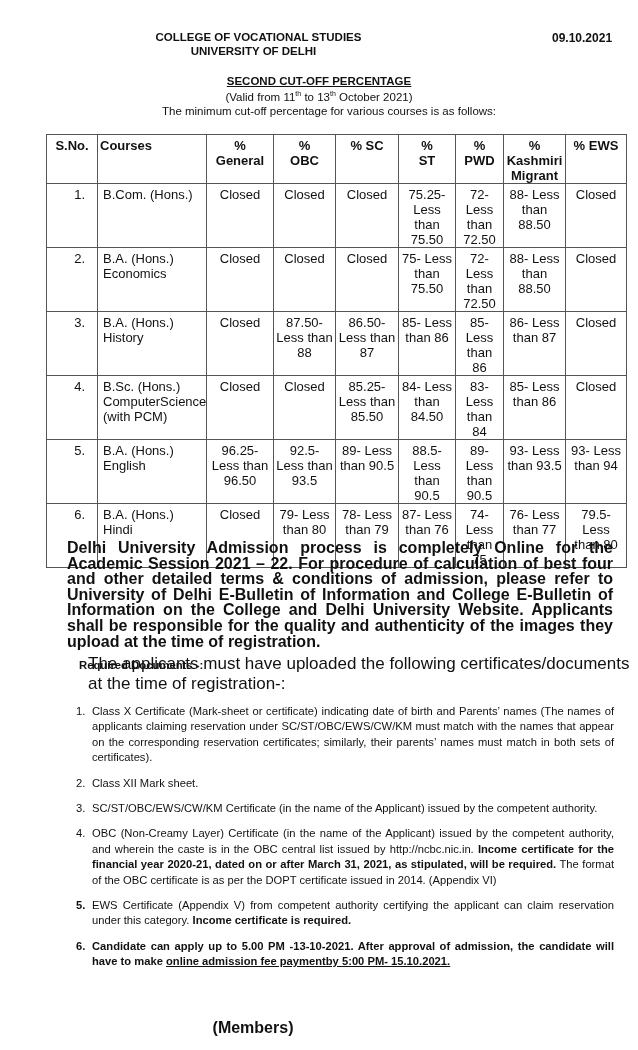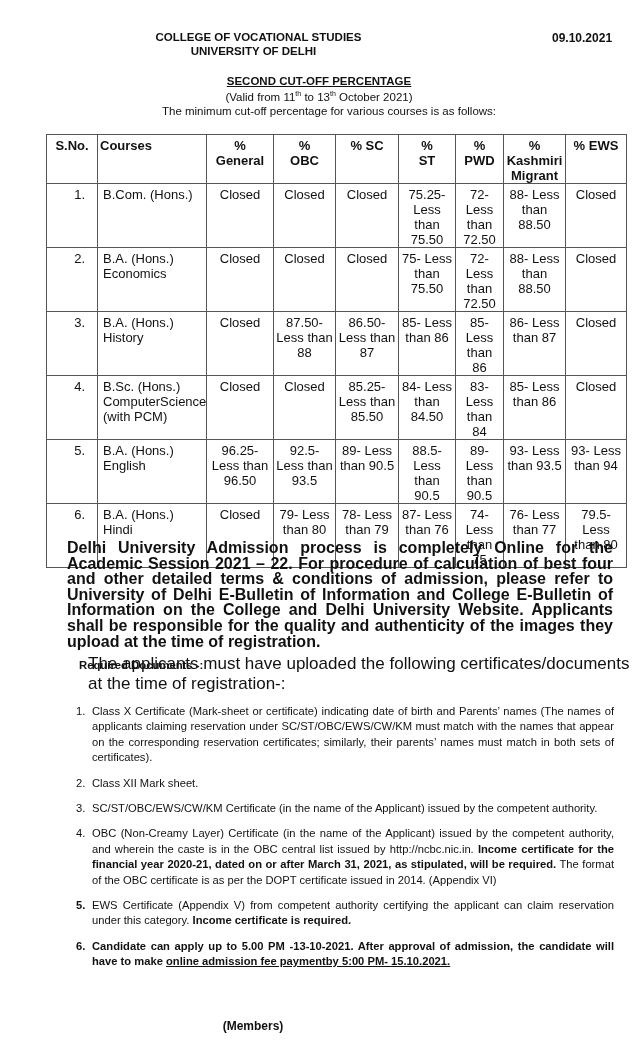--- a/index.html
+++ b/index.html
@@ -41,21 +41,21 @@
   #reqintro { top: 654px; left: 60px; font-size: 17px; margin-left: 28px; }
 
   ol#docs {
     position: absolute; top: 704px; left: 56px; width: 558px; margin: 0; padding: 0;
     list-style: none; font-size: 11.2px; line-height: 15.4px;
   }
   ol#docs li { position: relative; padding-left: 36px; text-align: justify; margin-bottom: 10px; }
   ol#docs li .num { position: absolute; left: 20px; top: 0; }
   ol#docs li.bnum .num { font-weight: bold; }
   .u { text-decoration: underline; }
-  #members { top: 1019px; left: 0; width: 506px; font-weight: bold; font-size: 12px; }
+  #members { top: 1019px; left: 0; width: 506px; font-weight: bold; font-size: 16px; }
 </style>
 </head>
 <body>
 
 <div id="hdr1" class="abs center">COLLEGE OF VOCATIONAL STUDIES</div>
 <div id="hdr2" class="abs center">UNIVERSITY OF DELHI</div>
 <div id="date" class="abs">09.10.2021</div>
 <div id="title" class="abs center">SECOND CUT-OFF PERCENTAGE</div>
 <div id="valid" class="abs center"><span>(Valid from 11</span><sup>th</sup><span> to 13</span><sup>th</sup><span> October 2021)</span></div>
 <div id="intro" class="abs center">The minimum cut-off percentage for various courses is as follows:</div>

